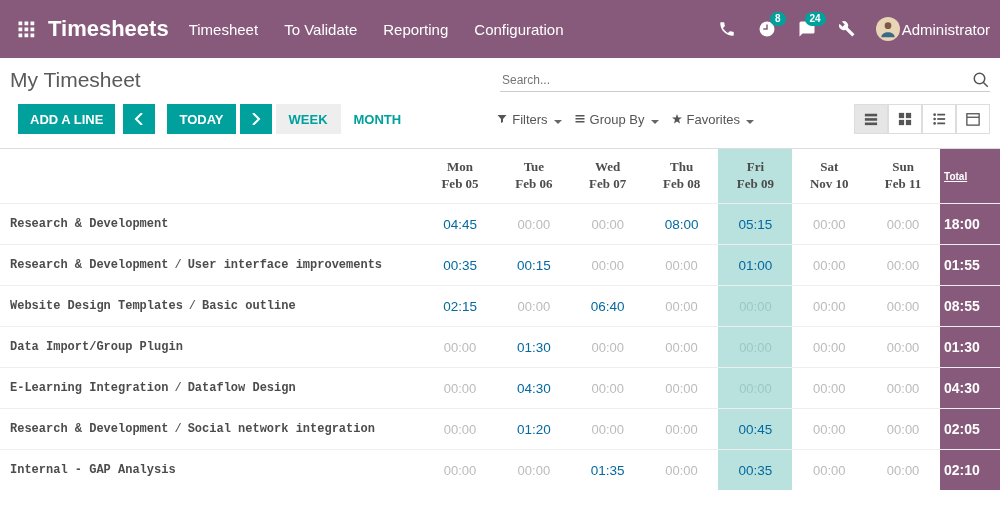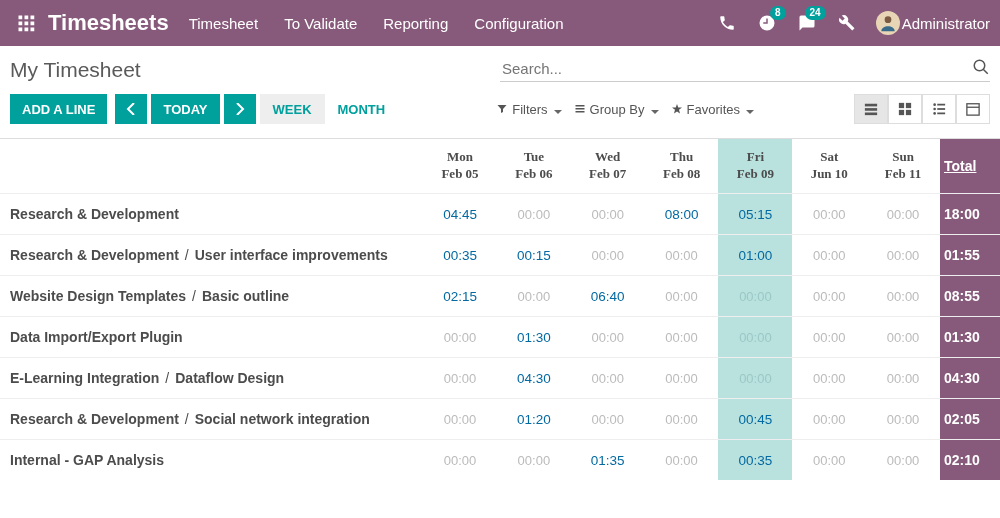--- a/index.html
+++ b/index.html
@@ -1,45 +1,45 @@
 <!DOCTYPE html>
 <html><head>
 <meta charset="utf-8">
 <style>
   * { box-sizing: border-box; margin: 0; padding: 0; }
   body { font-family: -apple-system, BlinkMacSystemFont, "Segoe UI", Helvetica, Arial, sans-serif; font-size: 13px; color: #333; background: #fff; width: 1000px; overflow: hidden; }
 
   
-  .topbar { background: #875A7B; height: 46px; display: flex; align-items: center; color: #fff; padding: 0 10px 0 12px; position: relative; }
+  .topbar { background: #875A7B; height: 58px; display: flex; align-items: center; color: #fff; padding: 0 10px 0 12px; position: relative; }
   .apps-btn { width: 28px; height: 28px; display: flex; align-items: center; justify-content: center; cursor: pointer; }
   .apps-btn svg { fill: #fff; }
   .brand { font-size: 22px; font-weight: 600; margin-left: 8px; }
   .top-menu { display: flex; margin-left: 20px; gap: 26px; }
   .top-menu a { color: #fff; font-size: 15px; text-decoration: none; }
   .top-right { margin-left: auto; display: flex; align-items: center; gap: 18px; }
   .icon-btn { position: relative; cursor: pointer; width: 22px; height: 22px; display:flex; align-items:center; justify-content:center;}
   .icon-btn svg { fill: #fff; width: 18px; height: 18px; }
   .badge { position: absolute; top: -6px; right: -8px; background: #00A09D; color: #fff; font-size: 10px; font-weight: bold; border-radius: 9px; padding: 1px 5px; line-height: 12px; }
   .user-block { display: flex; align-items: center; gap: 2px; }
   .avatar { width: 24px; height: 24px; border-radius: 50%; background: #e8d5b5; display:flex; align-items:center; justify-content:center; overflow:hidden;}
   .avatar svg{width:20px;height:20px;}
   .user-name { font-size: 15px; color: #fff; }
 
   
   .subhead { display: flex; align-items: flex-end; padding: 10px 10px 4px 10px; }
   .page-title { font-size: 21px; color: #5a5a5a; }
   .search-wrap { margin-left: auto; width: 490px; position: relative; }
-  .search-input { width: 100%; border: none; border-bottom: 1px solid #ccc; font-size: 15px; padding: 4px 24px 4px 2px; outline: none; color: #666; }
+  .search-input { width: 100%; border: none; border-bottom: 1px solid #ccc; font-size: 12px; padding: 4px 24px 4px 2px; outline: none; color: #666; }
   .search-icon-right { position: absolute; right: 0; top: 2px; }
   .search-icon-right svg { width: 18px; height: 18px; fill: #888; stroke:#555;}
 
   
   .toolbar { display: flex; align-items: center; padding: 8px 10px 14px 10px; border-bottom: 1px solid #ddd; }
   .btn { height: 30px; display: inline-flex; align-items: center; justify-content: center; font-size: 13px; font-weight: 600; border: none; cursor: pointer; padding: 0 12px; }
-  .btn-teal { background: #00A09D; color: #fff; }
+  .btn-teal { background: #00A09D; color: #fff; margin-left: 8px; }
   .btn-arrow { background: #00A09D; color: #fff; width: 32px; padding: 0; font-size: 16px; }
   .btn-group-first { margin-right: 4px; }
   .seg { margin-left: 4px; display: inline-flex; }
   .seg .btn { background: #fff; color: #00A09D; border: 1px solid transparent; font-weight: 700; }
   .seg .btn.active { background: #eee; }
   .nav-group { display:flex; gap:4px; margin-left:4px;}
 
   .filters-group { margin-left: auto; margin-right: 100px; display: flex; gap: 12px; align-items: center; font-size: 13px; color: #555; }
   .filters-group .drop { display: flex; align-items: center; gap: 4px; cursor: pointer; }
   .caret::after { content: ""; border-left: 4px solid transparent; border-right: 4px solid transparent; border-top: 4px solid #666; display:inline-block; margin-left:2px;}
@@ -51,23 +51,23 @@
   .view-btn svg { width: 14px; height: 14px; fill: #555; }
 
   
   .grid { display: flex; flex-direction: column; }
   .grid-row { display: flex; align-items: stretch; }
   .label-col { width: 424px; padding-left: 10px; display:flex; align-items:center;}
   .day-col { width: 74px; text-align: center; display:flex; align-items:center; justify-content:center;}
   .total-col { width: 60px; min-width:60px; background: #875A7B; color: #fff; text-align: left; display:flex; align-items:center; padding-left:4px;}
   .grid-head { font-weight: 700; color: #4c4c4c; height: 54px; }
   .grid-head .day-col { flex-direction: column; justify-content: center; line-height: 1.3; font-size: 13px; font-family: Liberation Serif, serif; }
-  .grid-head .total-col { font-weight: 700; font-size:14px;text-decoration:underline;}
+  .grid-head .total-col { font-weight: 700; font-size:10px;text-decoration:underline;}
   .data-row { height: 41px; border-top: 1px solid #eee; font-size: 13px; }
-  .data-row .label-col { font-weight: 700; color: #4c4c4c; font-size: 14px;}
+  .data-row .label-col { font-weight: 700; color: #4c4c4c; font-size: 12px; font-family: Liberation Mono, monospace;}
   .cell-val { color: #0369a1; font-size: 13.5px;}
   .cell-zero { color: #bbb; }
   .col-fri { background: #b9e1de; }
   .col-fri.cell-zero { color: #9ac9c5;}
   .total-col.data { font-weight: 700; font-size:14px;}
   .grid-head .col-fri{background:#b9e1de;}
 </style>
 </head>
 <body>
 
@@ -240,21 +240,21 @@
       <div class="day-col">
         <div>Thu</div>
         <div>Feb 08</div>
       </div>
       <div class="day-col col-fri">
         <div>Fri</div>
         <div>Feb 09</div>
       </div>
       <div class="day-col">
         <div>Sat</div>
-        <div>Jun 10</div>
+        <div>Nov 10</div>
       </div>
       <div class="day-col">
         <div>Sun</div>
         <div>Feb 11</div>
       </div>
       <div class="total-col">Total</div>
     </div>
 
 <div class="grid-row data-row">
       <div class="label-col">Research &amp; Development</div>
@@ -291,21 +291,21 @@
       <div class="day-col cell-val">02:15</div>
       <div class="day-col cell-zero">00:00</div>
       <div class="day-col cell-val">06:40</div>
       <div class="day-col cell-zero">00:00</div>
       <div class="day-col col-fri cell-zero">00:00</div>
       <div class="day-col cell-zero">00:00</div>
       <div class="day-col cell-zero">00:00</div>
       <div class="total-col data">08:55</div>
     </div>
     <div class="grid-row data-row">
-      <div class="label-col">Data Import/Export Plugin</div>
+      <div class="label-col">Data Import/Group Plugin</div>
       <div class="day-col cell-zero">00:00</div>
       <div class="day-col cell-val">01:30</div>
       <div class="day-col cell-zero">00:00</div>
       <div class="day-col cell-zero">00:00</div>
       <div class="day-col col-fri cell-zero">00:00</div>
       <div class="day-col cell-zero">00:00</div>
       <div class="day-col cell-zero">00:00</div>
       <div class="total-col data">01:30</div>
     </div>
     <div class="grid-row data-row">

